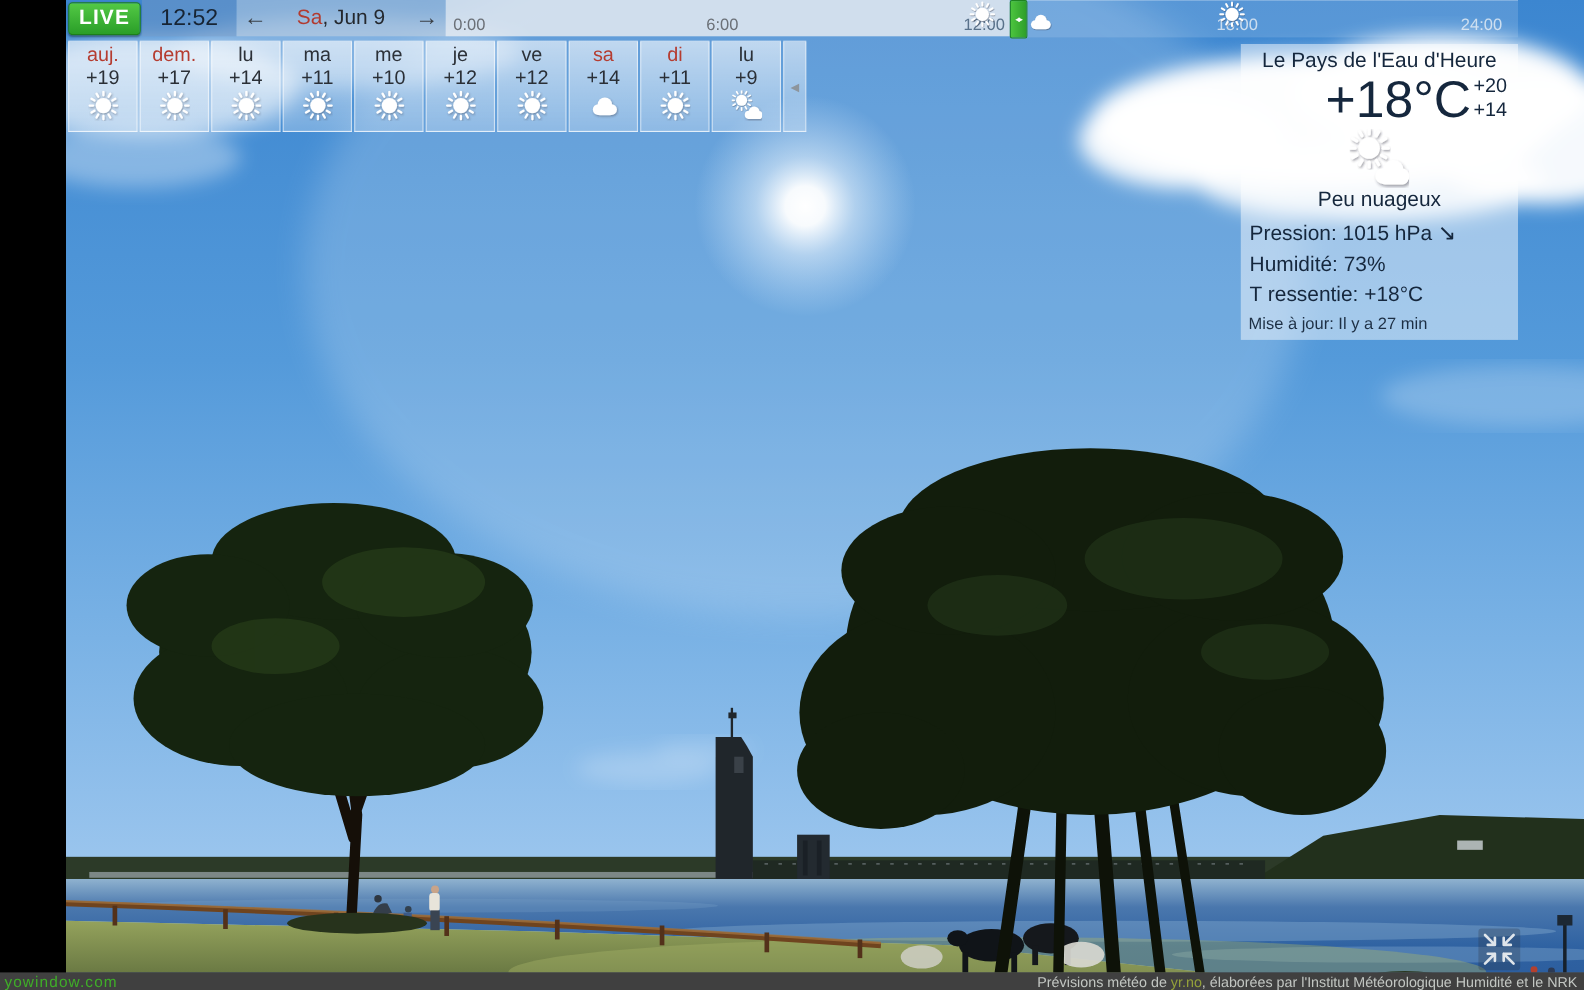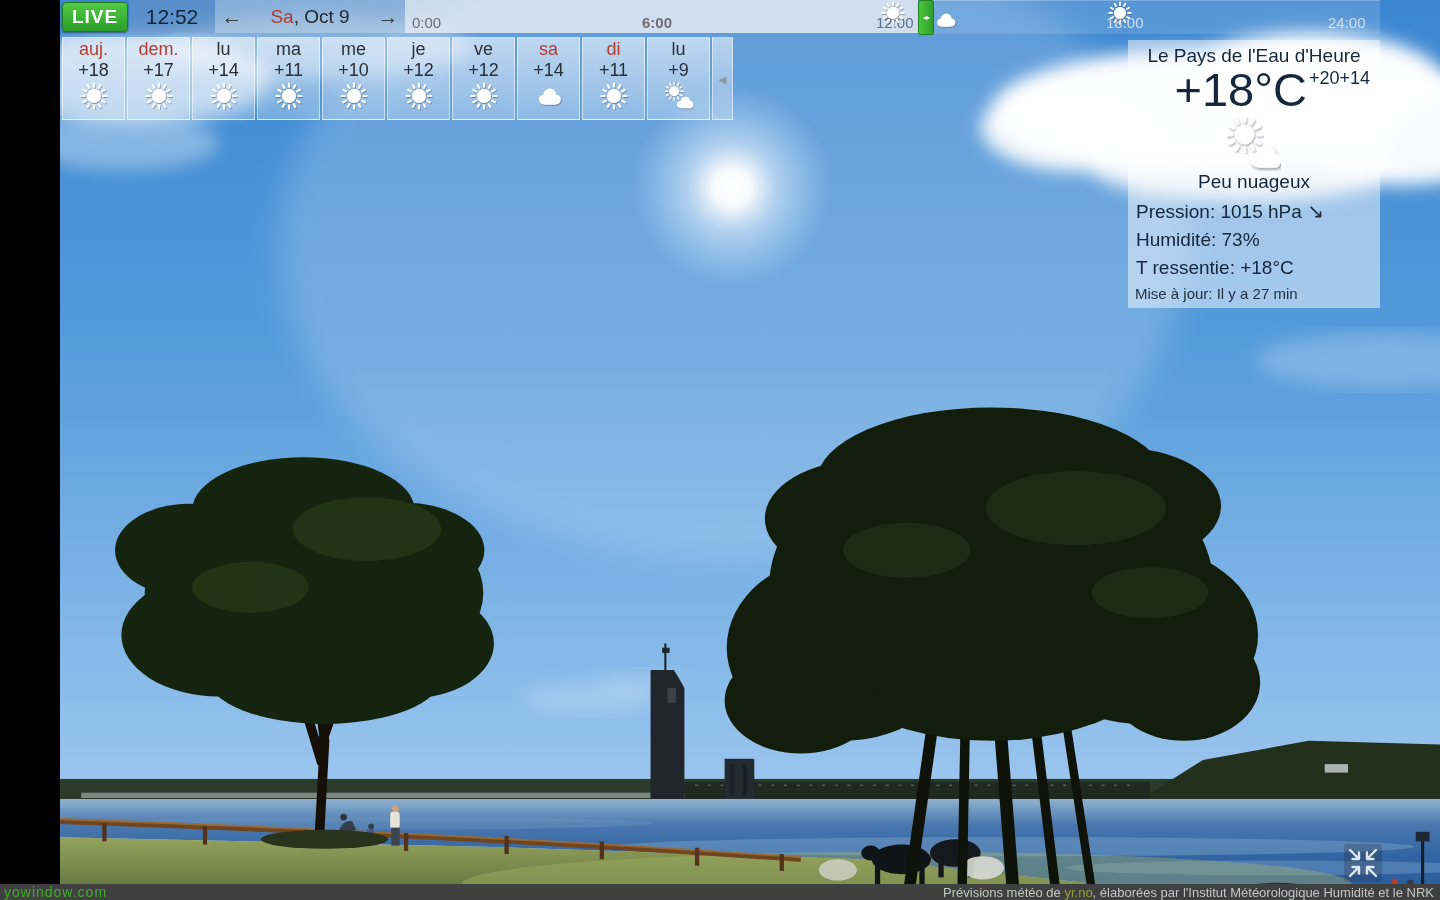--- a/index.html
+++ b/index.html
@@ -23,21 +23,21 @@
   .date-text{position:absolute;left:34px;right:34px;text-align:center;white-space:nowrap;}
   .date-day{color:#b23b30;}
   .tl-past{position:absolute;left:345px;top:0;width:513px;height:33px;background:rgba(233,237,241,.82);}
   .tl-future{position:absolute;left:872px;top:0;width:448px;height:33px;background:rgba(208,226,244,.18);
     border-top:1px solid rgba(255,255,255,.25);}
   .tl-slider{position:absolute;left:858px;top:0;width:14px;height:33px;border-radius:2px;
     background:linear-gradient(90deg,#4cc43e,#2e9e2a);border:1px solid #1f8420;cursor:ew-resize;
     color:#fff;font-size:8px;text-align:center;line-height:33px;letter-spacing:-1px;}
   .tick{position:absolute;bottom:2px;font-size:15px;color:#6b7077;}
   .tick.lite{color:rgba(236,241,246,.78);}
-  .t0{left:352px;} .t6{left:582px;font-weight:bold;} .t12{left:816px;color:#59718a;} .t18{left:1046px;} .t24{left:1268px;}
+  .t0{left:352px;} .t6{left:582px;} .t12{left:816px;color:#59718a;} .t18{left:1046px;} .t24{left:1268px;}
   .tl-icon{position:absolute;}
   .tl-sun1{left:821px;top:1px;width:24px;height:24px;}
   .tl-sun2{left:1048px;top:1px;width:24px;height:24px;}
   .tl-cloud{left:874px;top:8px;width:23px;height:23px;}
   
   .forecast{position:absolute;left:2px;top:37px;z-index:10;display:flex;}
   .fcell{width:63px;height:83px;margin-right:2px;text-align:center;cursor:pointer;
     background:linear-gradient(rgba(255,255,255,.60),rgba(232,241,250,.30));
     border:1px solid rgba(255,255,255,.55);box-sizing:border-box;}
   .fday{font-size:18px;color:#2c3138;margin-top:1px;}
@@ -47,21 +47,21 @@
   .fcollapse{width:21px;height:83px;cursor:pointer;
     background:linear-gradient(rgba(255,255,255,.55),rgba(232,241,250,.28));
     border:1px solid rgba(255,255,255,.5);box-sizing:border-box;
     color:#8d959c;font-size:13px;text-align:center;line-height:83px;}
   
   .panel{position:absolute;left:1068px;top:40px;width:252px;z-index:10;
     background:rgba(255,255,255,.48);color:#15273d;padding-bottom:6px;}
   .p-title{font-size:19px;text-align:center;padding-top:5px;white-space:nowrap;}
   .p-temp-row{display:flex;justify-content:flex-end;align-items:flex-start;padding-right:10px;margin-top:-2px;}
   .p-temp-big{font-size:47px;line-height:50px;}
-  .p-temp-minmax{display:flex;flex-direction:row;font-size:18px;line-height:21px;margin-top:3px;margin-left:2px;text-align:right;}
+  .p-temp-minmax{display:flex;flex-direction:column;font-size:18px;line-height:21px;margin-top:3px;margin-left:2px;text-align:right;}
   .p-icon{display:block;margin:2px auto 0;width:62px;height:54px;}
   .p-cond{font-size:19px;text-align:center;margin-top:0px;}
   .p-line{font-size:19px;padding-left:8px;margin-top:6px;white-space:nowrap;}
   .p-line .arrow{font-size:20px;}
   .p-upd{font-size:15px;padding-left:7px;margin-top:6px;color:#1d2f44;}
   
   .fs-btn{position:absolute;left:1284px;top:844px;width:38px;height:38px;z-index:11;cursor:pointer;
     background:rgba(40,45,50,.25);border-radius:3px;}
   
   .footer{position:absolute;left:0;top:884px;width:1440px;height:32px;background:#404040;z-index:20;}
@@ -315,21 +315,21 @@
           <ellipse cx="1030" cy="560" rx="55" ry="24"></ellipse>
         </g>
       </g>
     </svg>
 
     <div class="topbar">
       <div class="live-btn">LIVE</div>
       <div class="time-box">12:52</div>
       <div class="date-box">
         <div class="nav-arrow nav-prev">←</div>
-        <div class="date-text"><span class="date-day">Sa</span><span>, Oct 9</span></div>
+        <div class="date-text"><span class="date-day">Sa</span><span>, Jun 9</span></div>
         <div class="nav-arrow nav-next">→</div>
       </div>
       <div class="tl-past"></div>
       <div class="tl-future"></div>
       <span class="tick t0">0:00</span>
       <span class="tick t6">6:00</span>
       <span class="tick t12">12:00</span>
       <span class="tick lite t18">18:00</span>
       <span class="tick lite t24">24:00</span>
       <svg class="tl-icon tl-sun1">
@@ -340,21 +340,21 @@
         </svg>
       <svg class="tl-icon tl-cloud">
           <use href="#icon-cloud"></use>
         </svg>
       <div class="tl-slider">◂▸</div>
     </div>
 
     <div class="forecast">
       <div class="fcell">
         <div class="fday red">auj.</div>
-        <div class="ftemp">+18</div>
+        <div class="ftemp">+19</div>
         <svg class="ficon">
             <use href="#icon-sun"></use>
           </svg>
       </div>
       <div class="fcell">
         <div class="fday red">dem.</div>
         <div class="ftemp">+17</div>
         <svg class="ficon">
             <use href="#icon-sun"></use>
           </svg>

